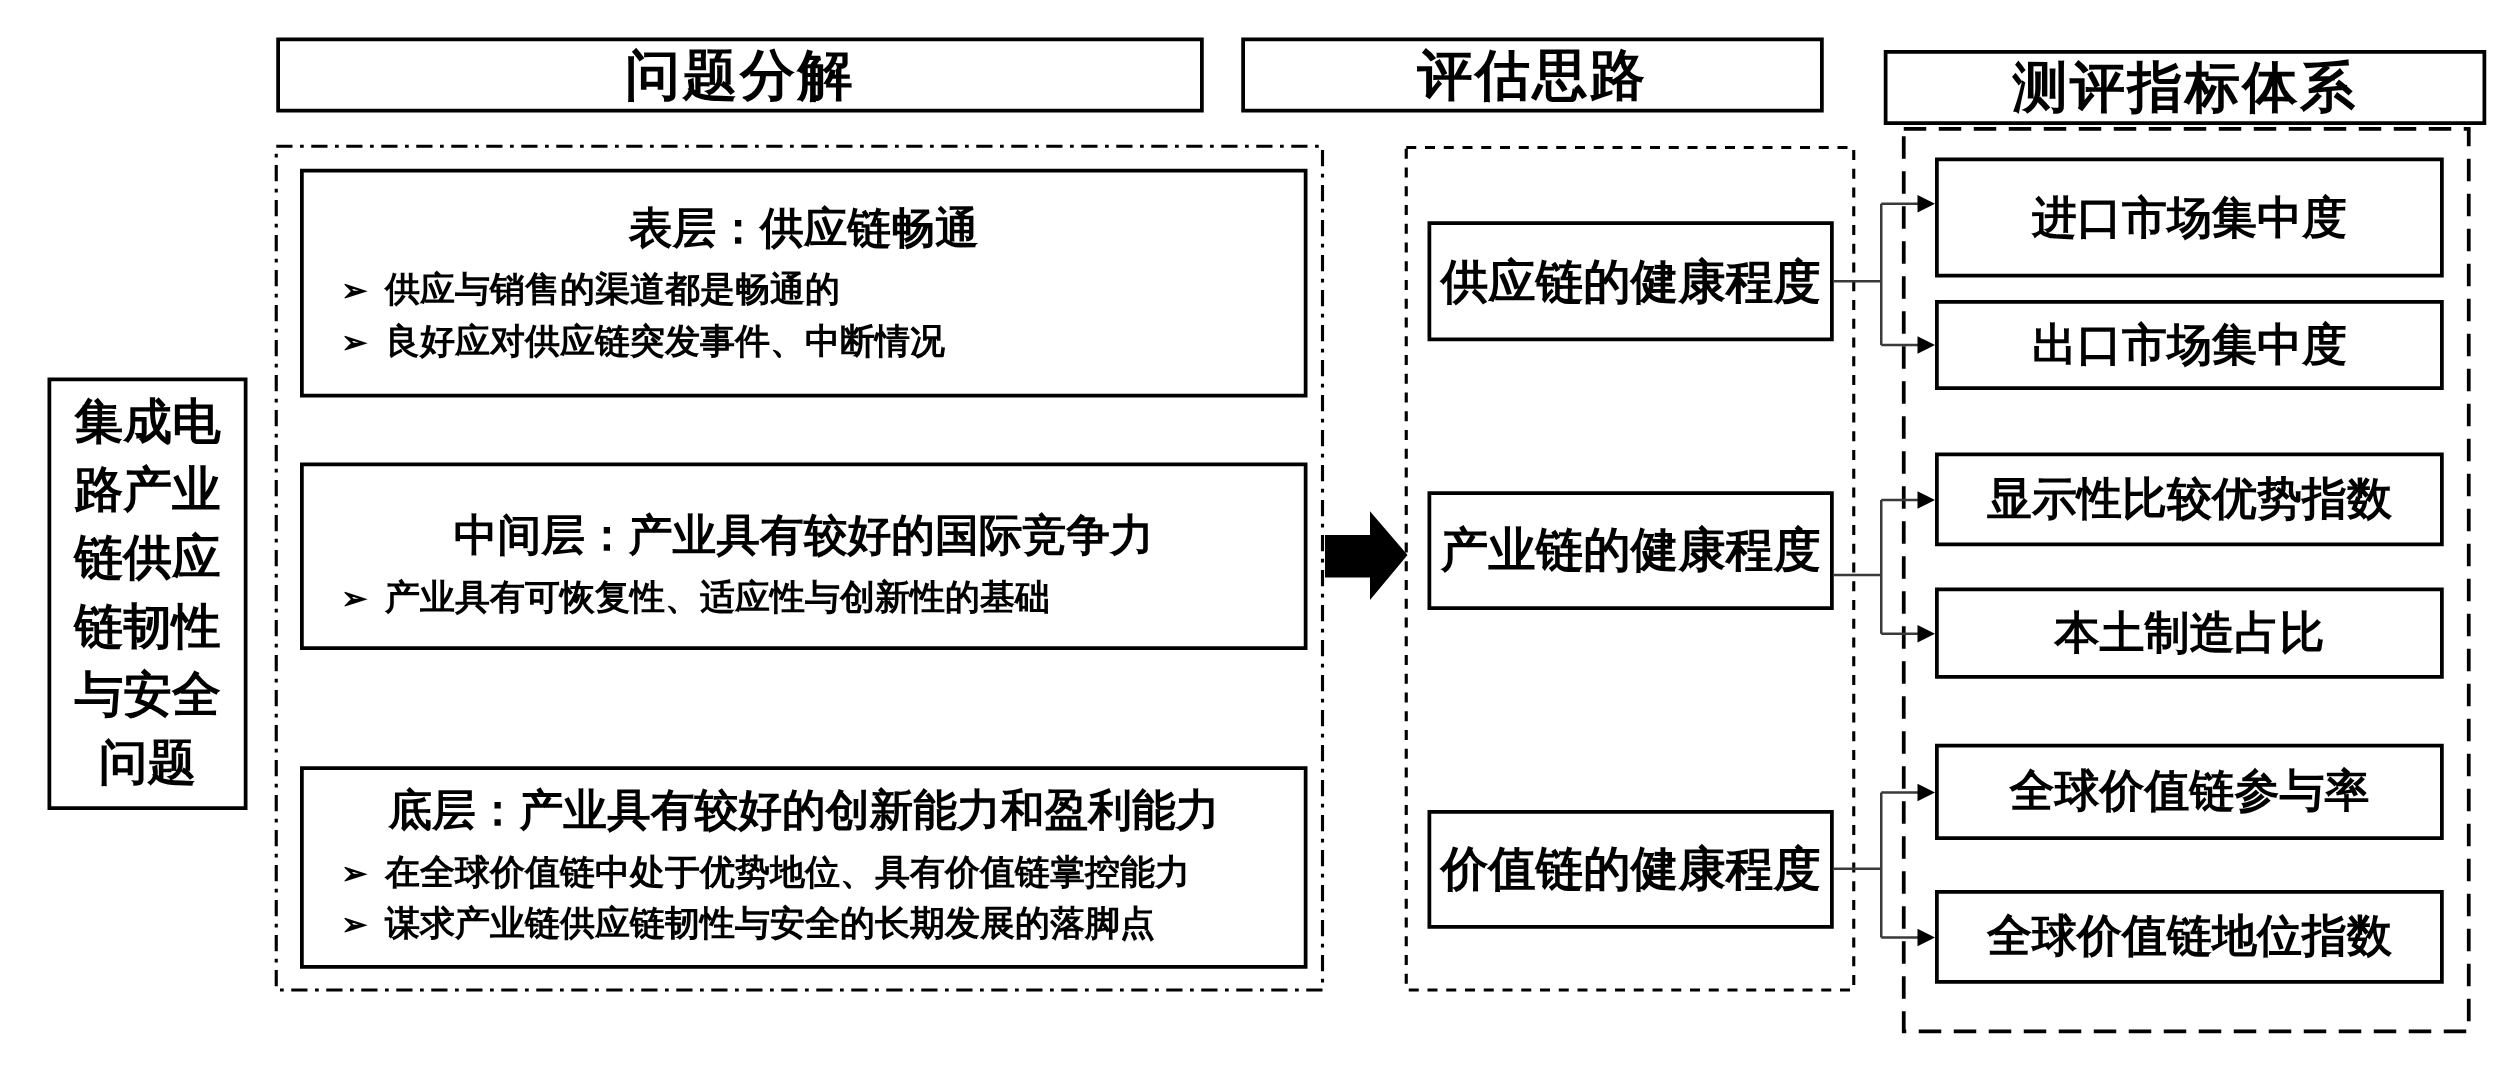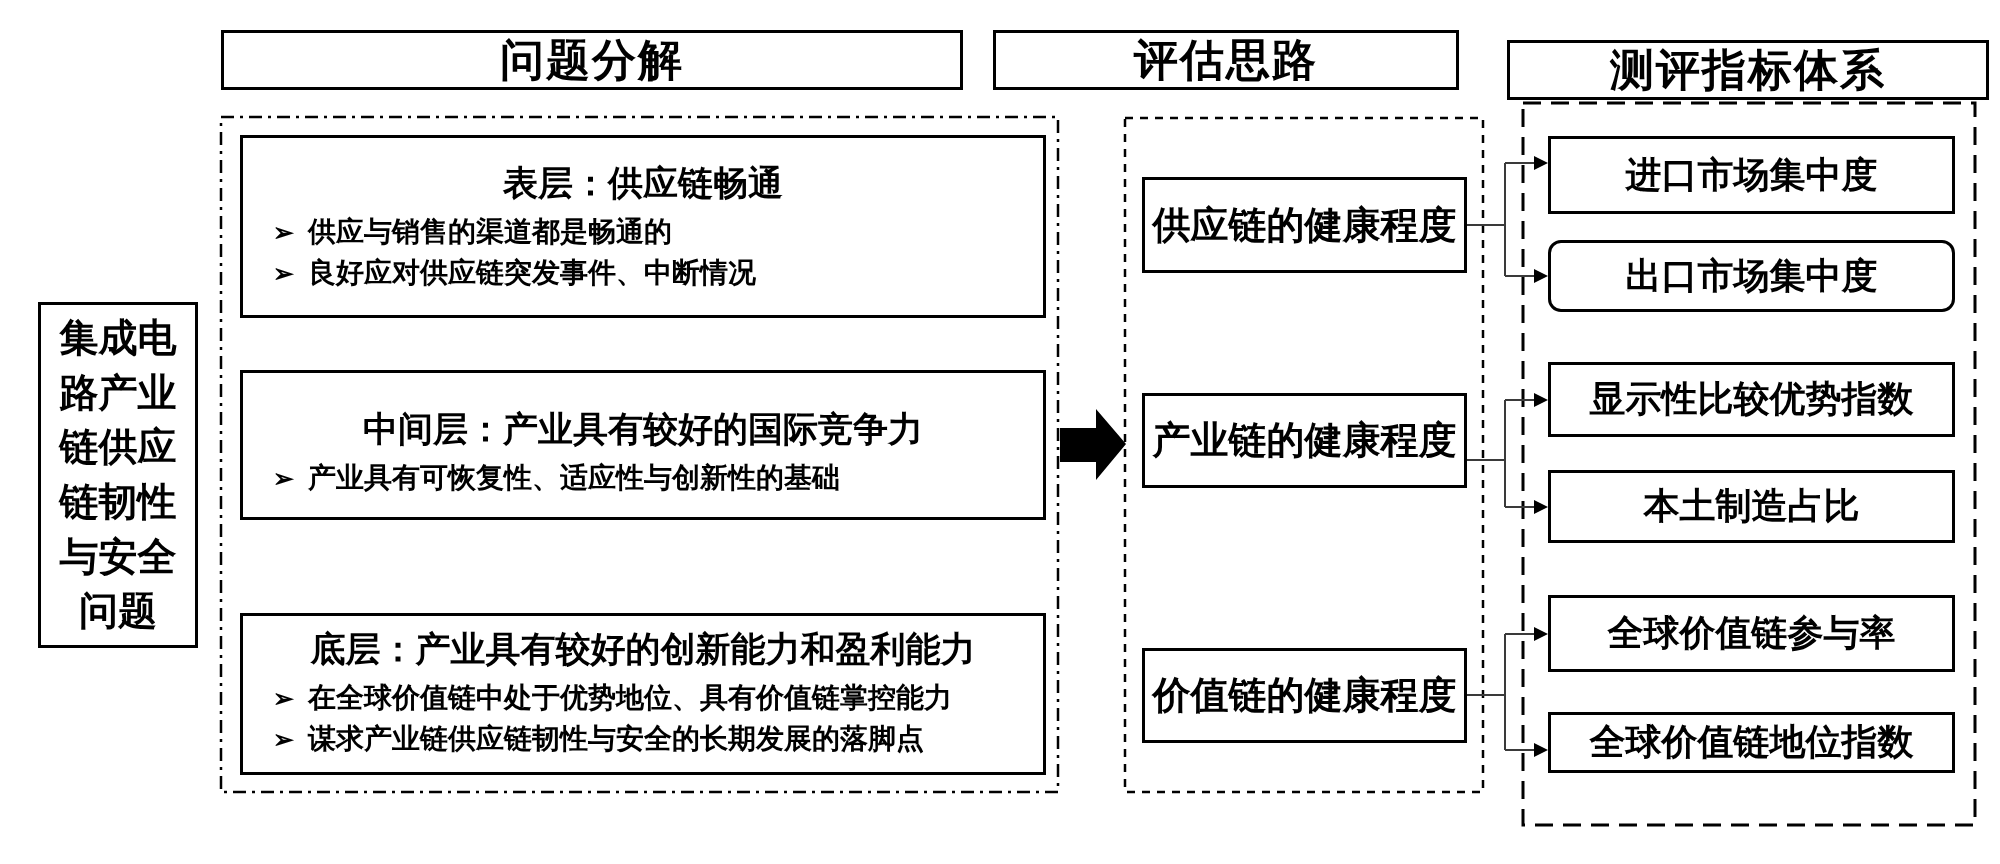--- a/index.html
+++ b/index.html
@@ -54,26 +54,26 @@
   .eval-box-1{top:177px;height:96px;}
   .eval-box-2{top:393px;height:95px;}
   .eval-box-3{top:648px;height:95px;}
 
   
   .ind-box{
     left:1548px;width:407px;
     display:flex;align-items:center;justify-content:center;
     font-size:36px;font-weight:bold;white-space:nowrap;
   }
-  .ind-box-1{top:136px;height:78px;}
-  .ind-box-2{top:240px;height:72px;border-radius:13px;}
+  .ind-box-1{top:126px;height:96px;}
+  .ind-box-2{top:240px;height:72px;}
   .ind-box-3{top:362px;height:75px;}
   .ind-box-4{top:470px;height:73px;}
   .ind-box-5{top:595px;height:77px;}
-  .ind-box-6{top:712px;height:61px;text-align:right;}
+  .ind-box-6{top:712px;height:75px;text-align:right;}
 </style>
 </head>
 <body>
 
 <div class="canvas">
 
   <svg class="svg-layer" viewBox="0 0 2000 864" xmlns="http://www.w3.org/2000/svg">
 
     <rect x="221" y="117" width="837" height="675" fill="none" stroke="#000" stroke-width="2.5" stroke-dasharray="13 6 3 6"></rect>
 

